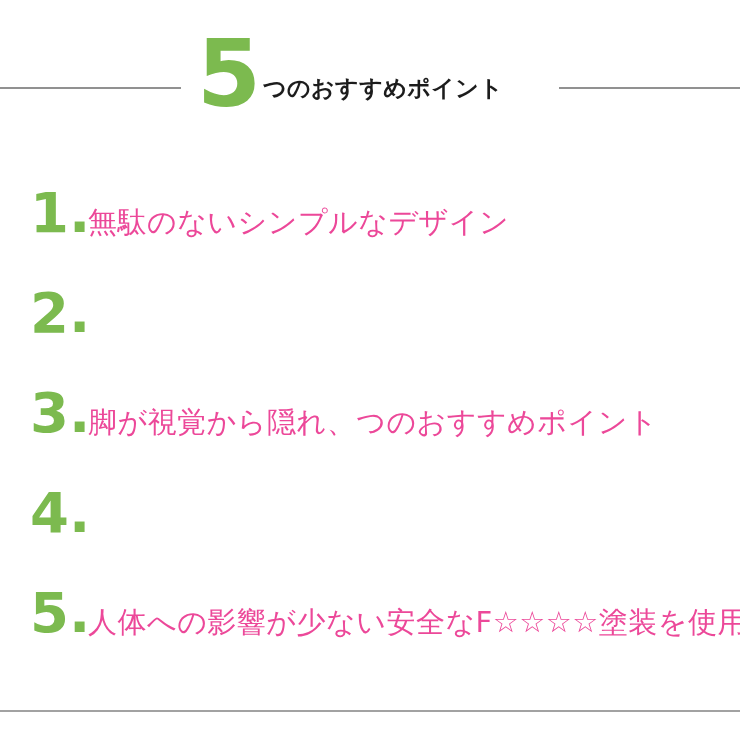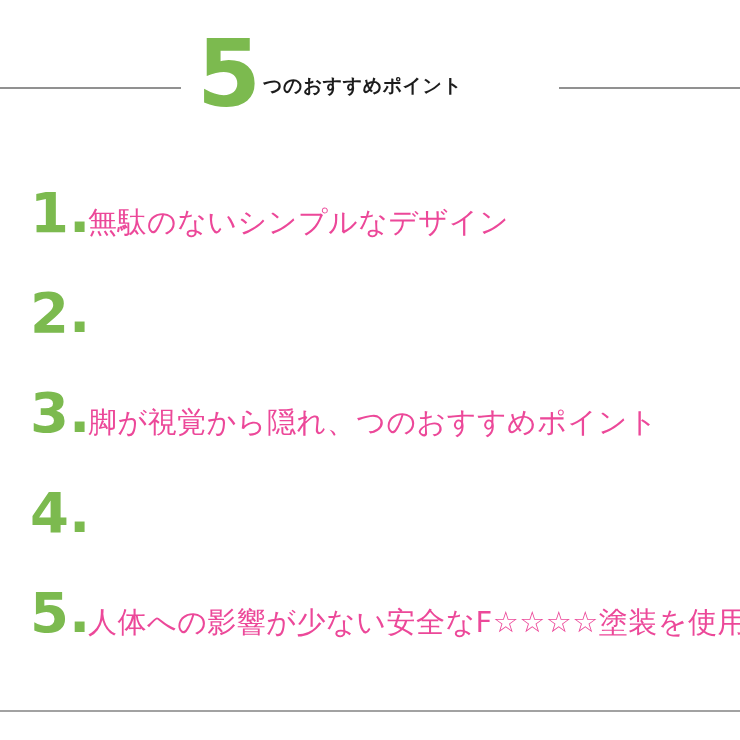--- a/index.html
+++ b/index.html
@@ -39,21 +39,21 @@
     font-size: 92px;
     line-height: 1;
     font-weight: 700;
     color: #7cba4f;
     letter-spacing: 0;
   }
   .headline-text {
     position: absolute;
     left: 263px;
     top: 76px;
-    font-size: 19px;
+    font-size: 23px;
     line-height: 1.05;
     font-weight: 600;
     color: #1c1c1c;
     letter-spacing: 0.5px;
     white-space: nowrap;
   }
 
   
   .points {
     position: absolute;

